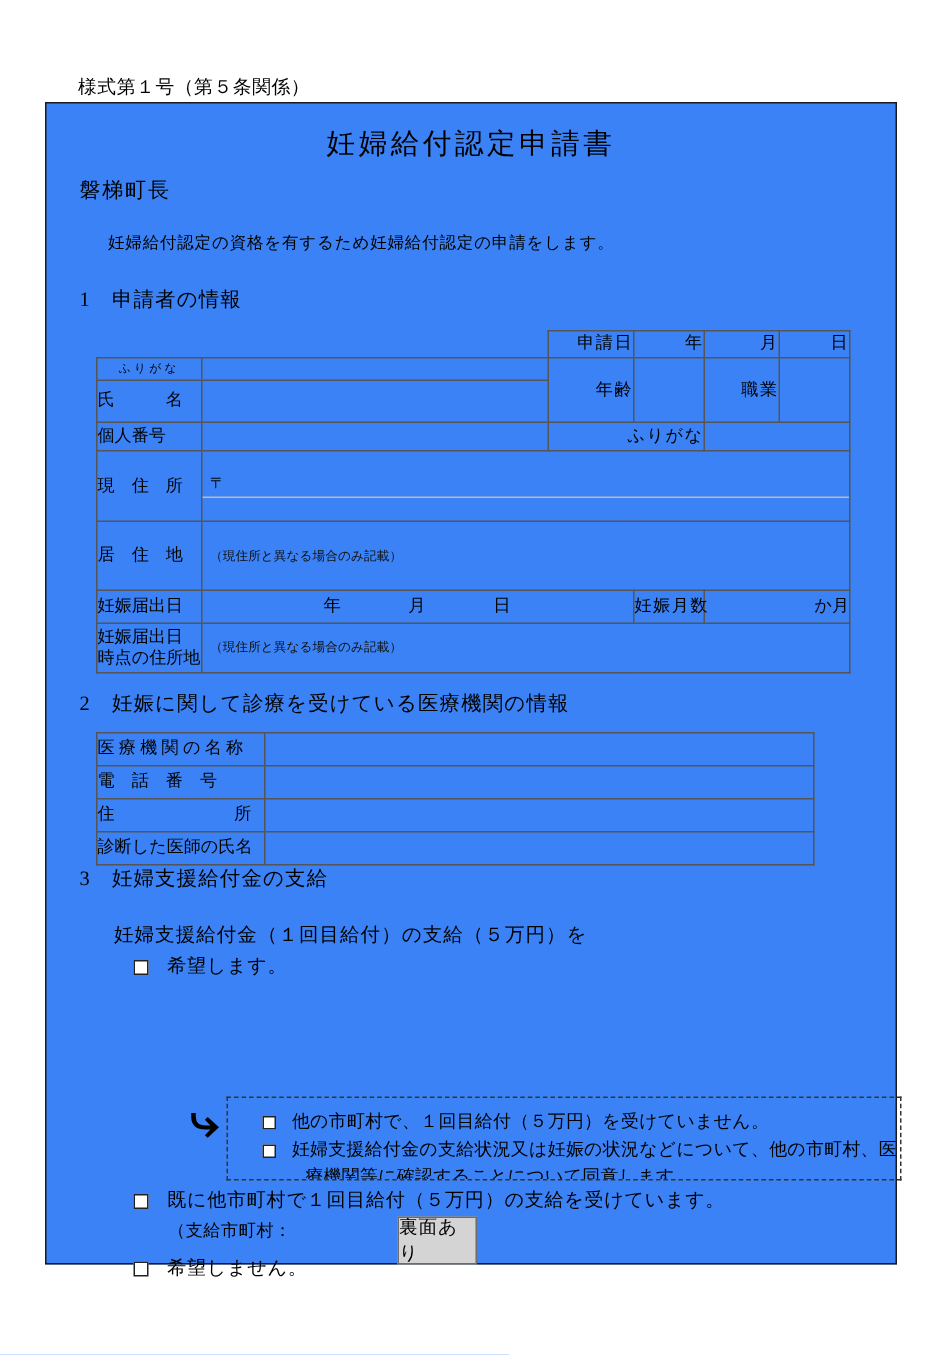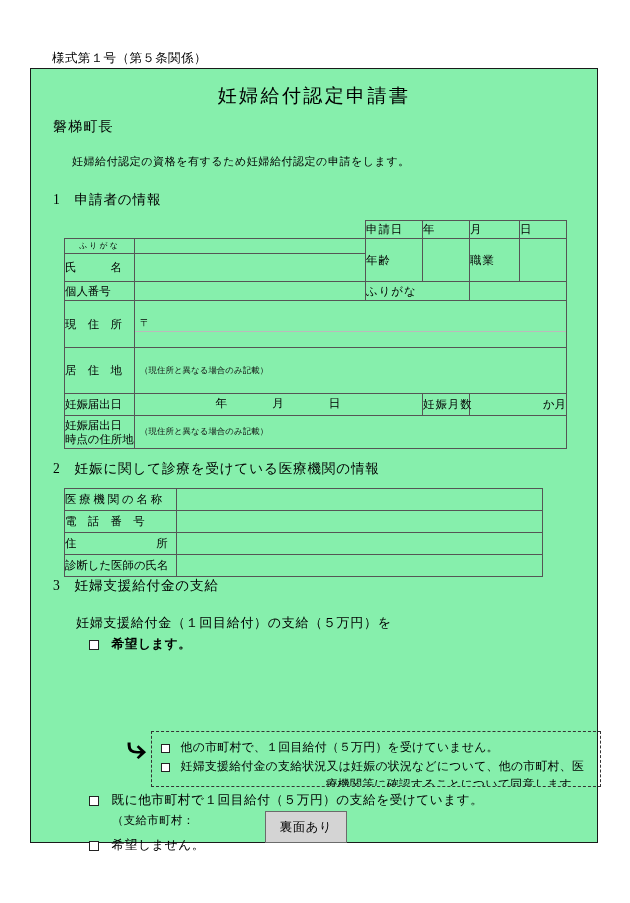--- a/index.html
+++ b/index.html
@@ -29,21 +29,21 @@
 
   
   .page {
     position: absolute;
     left: 30px;
     top: 68px;
     width: 568px;
     height: 775px;
     border: 1.4px solid #1a1a1a;
     box-sizing: border-box;
-    background: #86efac;
+    background: #3b82f6;
   }
   .page-inner {
     position: relative;
     width: 100%;
     height: 100%;
   }
 
   
   .doc-title {
     position: absolute;
@@ -87,21 +87,21 @@
     table-layout: fixed;
     font-size: 11.3px;
   }
   table.frm td {
     border: 1px solid #555;
     padding: 0;
     vertical-align: middle;
     line-height: 1.25;
   }
   .lbl {
-    text-align: left;
+    text-align: right;
     letter-spacing: 1px;
     white-space: nowrap;
     font-size: 11.4px;
   }
   .lbl-sp {
     text-align: left;
     white-space: nowrap;
     font-size: 11.4px;
   }
   .lbl-sp i {
@@ -190,21 +190,21 @@
     display: inline-block;
     width: 9.5px;
     height: 9.5px;
     border: 1.15px solid #222;
     box-sizing: border-box;
     margin-right: 13px;
     margin-top: 4px;
     flex: 0 0 auto;
     background: #fff;
   }
-  #cb-yes  { left: 58px; top: 567px; font-weight: bold; }
+  #cb-yes  { left: 58px; top: 567px; }
   #cb-paid { left: 58px; top: 723px; }
   #cb-no   { left: 58px; top: 768px; }
 
   .paid-city {
     position: absolute;
     left: 81px;
     top: 744px;
     font-size: 11.4px;
     letter-spacing: 0.4px;
     white-space: nowrap;
@@ -230,41 +230,40 @@
     height: 56px;
     border: 1.2px dashed #333;
     box-sizing: border-box;
     overflow: hidden;
   }
   .consent-item {
     display: flex;
     align-items: flex-start;
     font-size: 11.9px;
     letter-spacing: 0.25px;
-    margin-left: 9px;
-    text-align: right;
+    margin-left: 23px;
   }
   #consent-1 { margin-top: 8px; }
   #consent-2 { margin-top: 3px; }
   .consent-item .cbox {
     width: 8.6px; height: 8.6px; margin-right: 11px; margin-top: 4px;
   }
   .consent-item .txt { white-space: nowrap; }
   .consent-item .txt .l2 {
     display: block;
     margin-left: 9px;
     margin-top: 2px;
   }
 
   
   .backside {
     position: absolute;
     left: 265px;
     top: 811px;
-    width: 82px;
+    width: 53px;
     height: 32px;
     background: #d4d4d4;
     border: 1.4px solid #6b6b6b;
     box-sizing: border-box;
     display: flex;
     align-items: center;
     justify-content: center;
     font-size: 12.4px;
     letter-spacing: 0.6px;
     z-index: 5;

